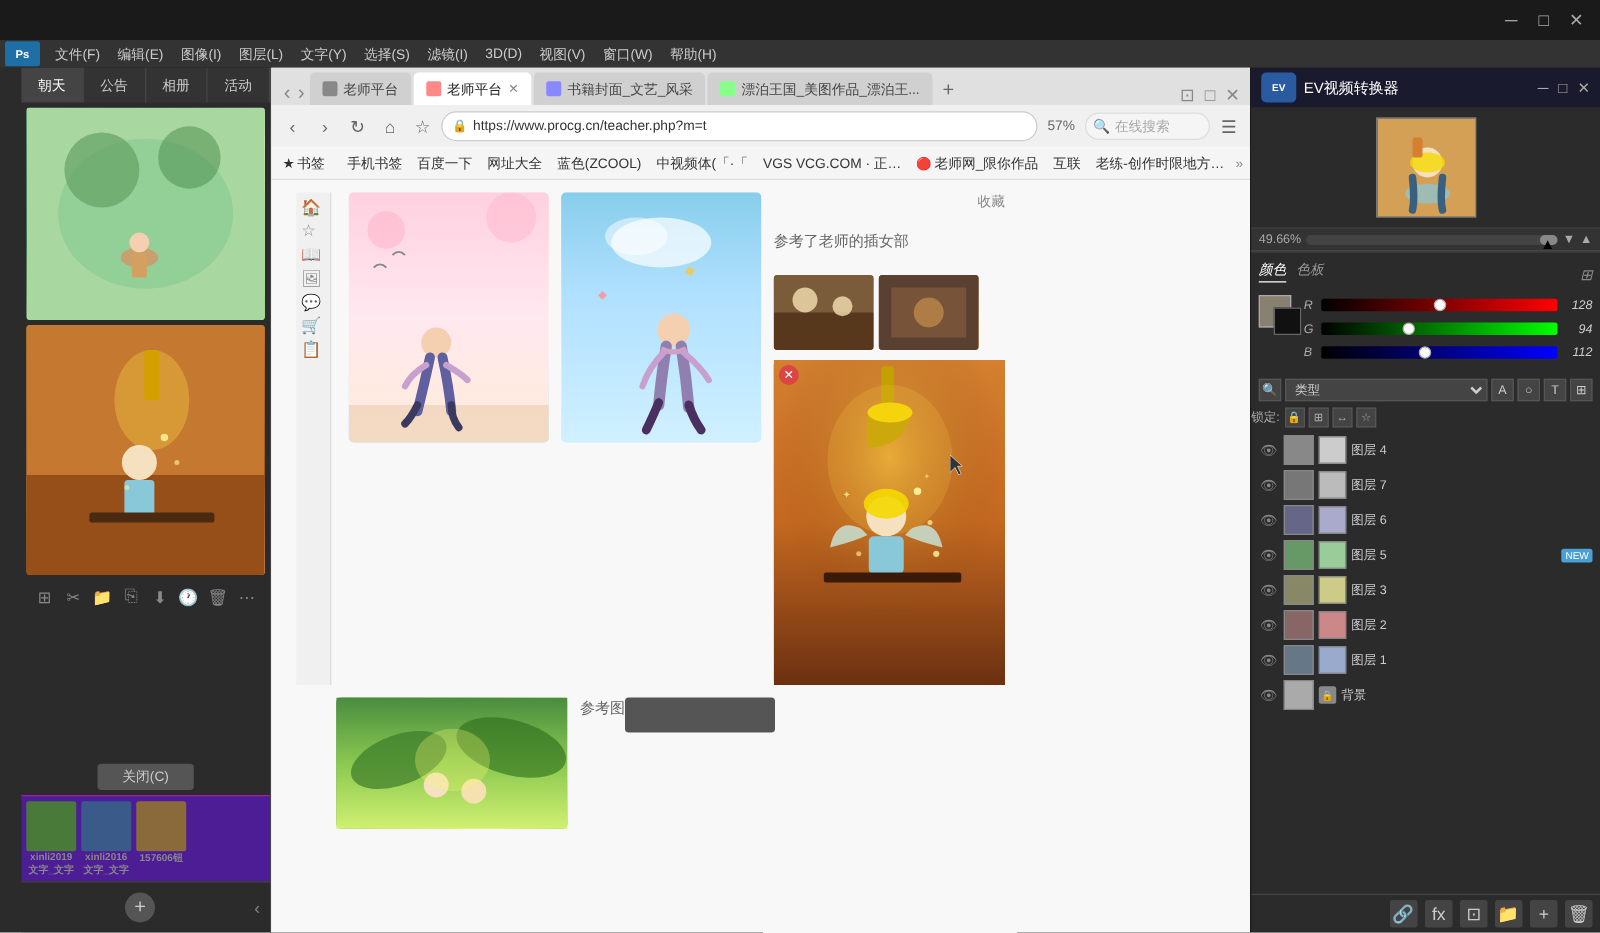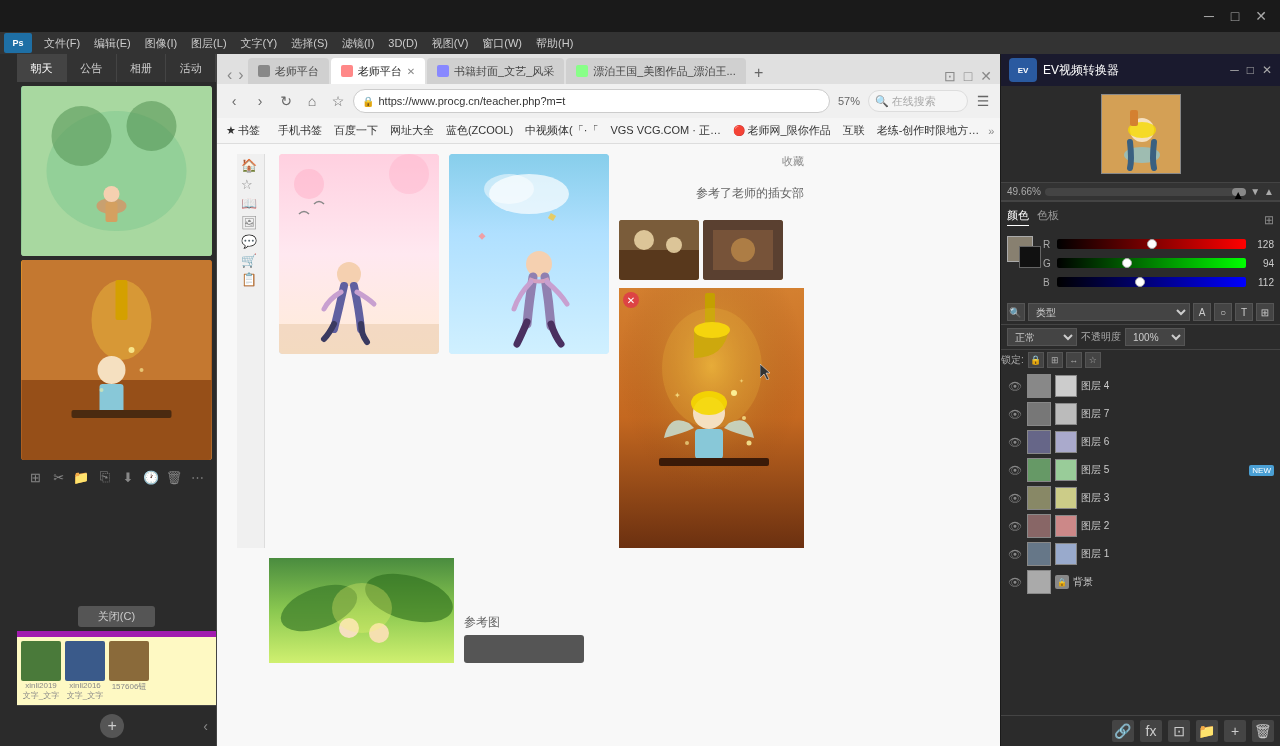--- a/index.html
+++ b/index.html
@@ -35,21 +35,21 @@
 
     .gallery-user-info { padding: 3px 4px; font-size: 10px; color: #888; display: flex; align-items: center; gap: 3px; }
     .user-link { color: #69b; text-decoration: none; }
 
     .gallery-actions { display: flex; padding: 4px; justify-content: space-around; flex-wrap: wrap; gap: 2px; }
     .action-icon { width: 18px; height: 18px; color: #888; cursor: pointer; font-size: 13px; display: flex; align-items: center; justify-content: center; }
 
     .close-btn-area { padding: 4px; display: flex; justify-content: center; }
     .close-btn { background: #555; color: #ccc; border: none; padding: 3px 20px; border-radius: 3px; cursor: pointer; font-size: 11px; }
 
-    .taskbar-items { display: flex; padding: 4px; gap: 4px; flex-wrap: wrap; background: #fef9c3; border-top: 6px solid #a21caf; }
+    .taskbar-items { display: flex; padding: 4px; gap: 4px; flex-wrap: wrap; background: #4c1d95; border-top: 1px solid #a21caf; font-weight: bold; }
     .taskbar-thumb { width: 40px; height: 40px; background: #444; border-radius: 2px; cursor: pointer; overflow: hidden; display: flex; align-items: center; justify-content: center; }
     .taskbar-item-wrap { display: flex; flex-direction: column; align-items: center; }
     .add-btn-bottom { width: 24px; height: 24px; background: #555; border-radius: 50%; display: flex; align-items: center; justify-content: center; color: #ccc; cursor: pointer; font-size: 16px; margin: 4px auto; }
     .arrow-icon-bottom { color: #888; font-size: 14px; text-align: center; padding: 2px; cursor: pointer; }
 
     
     .browser-area { flex: 1; display: flex; flex-direction: column; background: #fff; min-width: 0; }
     .browser-nav-row { display: flex; align-items: center; height: 34px; padding: 0 6px; background: #f0f0f0; gap: 4px; }
     .nav-btn { width: 22px; height: 22px; display: flex; align-items: center; justify-content: center; color: #666; cursor: pointer; font-size: 14px; border-radius: 3px; }
     .address-bar { flex: 1; height: 24px; background: #fff; border: 1px solid #ccc; border-radius: 12px; padding: 0 8px; font-size: 11px; color: #333; display: flex; align-items: center; }
@@ -81,21 +81,21 @@
     
     
     .green-illus { width: 185px; height: 100px; background: linear-gradient(135deg, #4a8c3f 0%, #7ab850 30%, #c8e870 60%, #f0f870 80%, #88d040 100%); position: relative; border-radius: 4px; }
 
     
     .ref-photos { display: flex; gap: 4px; margin-top: 6px; }
     .ref-photo { width: 80px; height: 60px; background: #888; border-radius: 3px; overflow: hidden; }
     .ref-photo-1 { background: linear-gradient(135deg, #7a5c3a 0%, #c4904a 50%, #d4b87a 100%); }
     .ref-photo-2 { background: linear-gradient(135deg, #5a4030 0%, #8b6040 50%, #c4904a 100%); }
 
-    .section-label { font-size: 12px; color: #666; margin: 8px 0 4px 0; text-align: right; }
+    .section-label { font-size: 12px; color: #666; margin: 8px 0 4px 0; }
 
     
     .right-panel { width: 280px; background: #2b2b2b; flex-shrink: 0; display: flex; flex-direction: column; border-left: 1px solid #1a1a1a; }
 
     .ps-thumbnail-area { padding: 8px; background: #2b2b2b; border-bottom: 1px solid #444; display: flex; justify-content: center; }
     .ps-thumbnail { width: 80px; height: 80px; background: #555; border: 1px solid #888; position: relative; overflow: hidden; }
 
     .ps-nav-tabs { display: flex; background: #333; border-bottom: 1px solid #444; }
     .ps-nav-tab { flex: 1; height: 24px; display: flex; align-items: center; justify-content: center; font-size: 11px; color: #999; cursor: pointer; }
     .ps-nav-tab.active { color: #fff; border-bottom: 2px solid #4a9fd4; }
@@ -116,21 +116,21 @@
     .layer-eye { width: 16px; height: 16px; display: flex; align-items: center; justify-content: center; color: #888; cursor: pointer; font-size: 11px; flex-shrink: 0; }
     .layer-thumb { width: 24px; height: 24px; background: #666; border: 1px solid #888; flex-shrink: 0; overflow: hidden; }
     .layer-mask { width: 24px; height: 24px; background: #aaa; border: 1px solid #888; flex-shrink: 0; }
     .layer-name { color: #ccc; font-size: 10px; flex: 1; }
     .layer-badge { background: #4a9fd4; color: #fff; font-size: 8px; padding: 1px 3px; border-radius: 2px; }
 
     .layer-actions { display: flex; padding: 4px 6px; gap: 6px; justify-content: flex-end; align-items: center; border-top: 1px solid #444; }
     .layer-action-btn { width: 22px; height: 22px; background: #444; border: none; color: #ccc; cursor: pointer; display: flex; align-items: center; justify-content: center; font-size: 14px; border-radius: 2px; }
 
     
-    .colors-section { background: #2b2b2b; border-top: 1px solid #444; padding: 6px; }
+    .colors-section { background: #2b2b2b; border-top: 1px solid #444; padding: 6px; font-style: italic; }
     .color-tabs { display: flex; gap: 8px; margin-bottom: 6px; }
     .color-tab { font-size: 11px; color: #999; cursor: pointer; padding-bottom: 2px; }
     .color-tab.active { color: #fff; border-bottom: 1px solid #fff; }
     .color-sliders { display: flex; flex-direction: column; gap: 3px; }
     .color-row { display: flex; align-items: center; gap: 4px; height: 16px; }
     .color-label { color: #aaa; font-size: 10px; width: 10px; flex-shrink: 0; }
     .color-slider-track { flex: 1; height: 10px; border-radius: 2px; position: relative; cursor: pointer; }
     .r-track { background: linear-gradient(to right, #000, #ff0000); }
     .g-track { background: linear-gradient(to right, #000, #00ff00); }
     .b-track { background: linear-gradient(to right, #000, #0000ff); }
@@ -513,21 +513,21 @@
               <ellipse cx="50" cy="50" rx="40" ry="20" fill="#3a7a2a" opacity="0.7" transform="rotate(-20 50 50)"></ellipse>
               <ellipse cx="140" cy="40" rx="45" ry="22" fill="#2a6a1a" opacity="0.6" transform="rotate(15 140 40)"></ellipse>
 
               <circle cx="80" cy="70" r="10" fill="#f5e0c0"></circle>
               <circle cx="110" cy="75" r="10" fill="#f5e0b0"></circle>
 
               <ellipse cx="93" cy="50" rx="30" ry="25" fill="#f5f870" opacity="0.3"></ellipse>
             </svg>
           </div>
 
-          <div style="display:flex;flex-direction:column;justify-content:flex-end;">
+          <div style="display:flex;flex-direction:row;justify-content:flex-end;">
             <div style="font-size:12px;color:#666;margin-bottom:4px;">参考图</div>
             <div style="width:120px;height:28px;background:#555;border-radius:3px;"></div>
           </div>
         </div>
       </div>
 
       <div style="position:absolute;top:220px;right:230px;width:10px;height:16px;">
         <svg width="10" height="16" viewBox="0 0 10 16" xmlns="http://www.w3.org/2000/svg">
           <path d="M0 0 L0 14 L4 10 L7 16 L9 15 L6 9 L10 9 Z" fill="#333" stroke="#fff" stroke-width="0.5"></path>
         </svg>
@@ -622,29 +622,20 @@
       <div class="ps-tool-icon">🔍</div>
       <select class="ps-tool-select">
         <option>类型</option>
       </select>
       <div class="ps-tool-icon">A</div>
       <div class="ps-tool-icon">○</div>
       <div class="ps-tool-icon">T</div>
       <div class="ps-tool-icon">⊞</div>
     </div>
 
-    <div class="ps-blend-row">
-      <select class="ps-blend-select">
-        <option>正常</option>
-      </select>
-      <span class="ps-opacity-label">不透明度</span>
-      <select class="ps-opacity-select">
-        <option>100%</option>
-      </select>
-    </div>
 
     <div class="ps-lock-row">
       <span>锁定:</span>
       <div class="ps-lock-icons">
         <div class="ps-lock-i">🔒</div>
         <div class="ps-lock-i">⊞</div>
         <div class="ps-lock-i">↔</div>
         <div class="ps-lock-i">☆</div>
       </div>
     </div>

